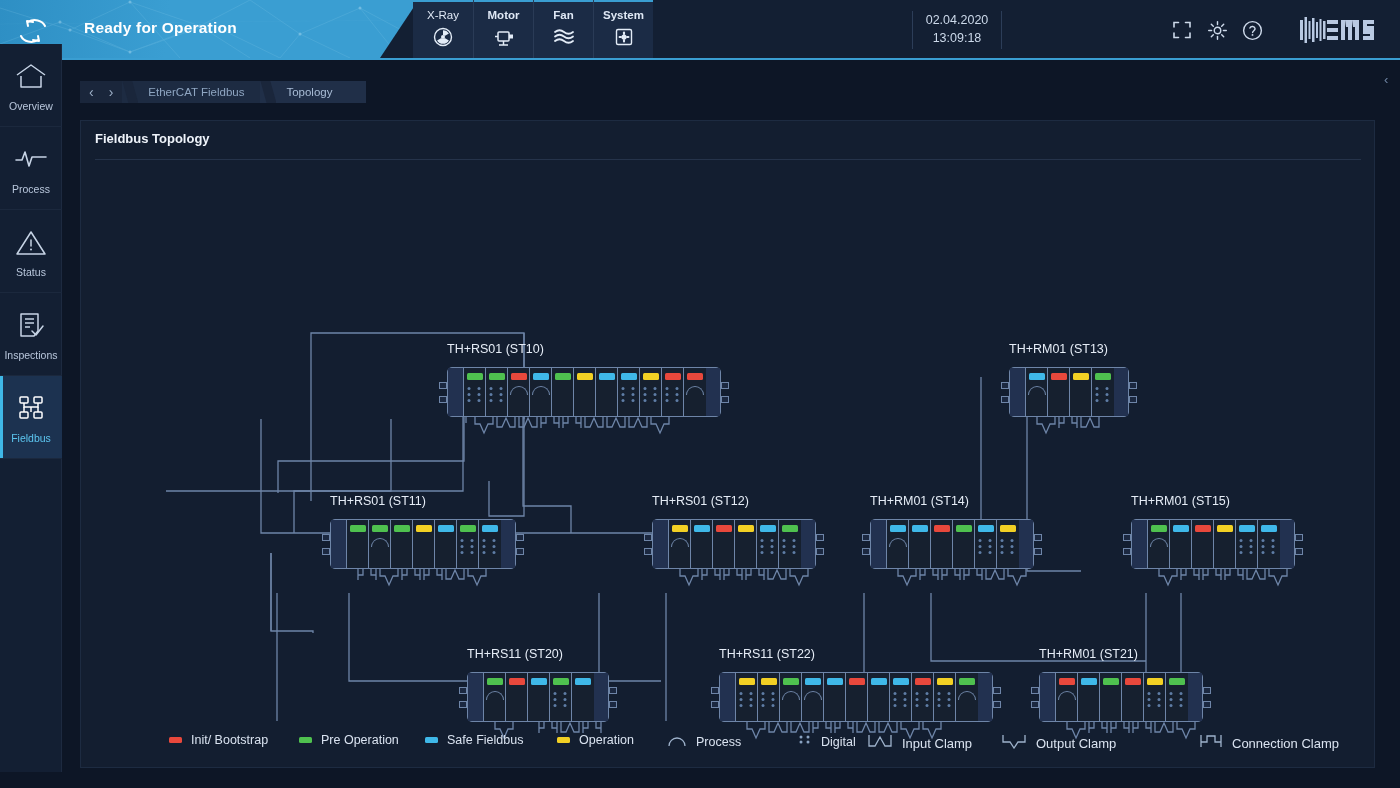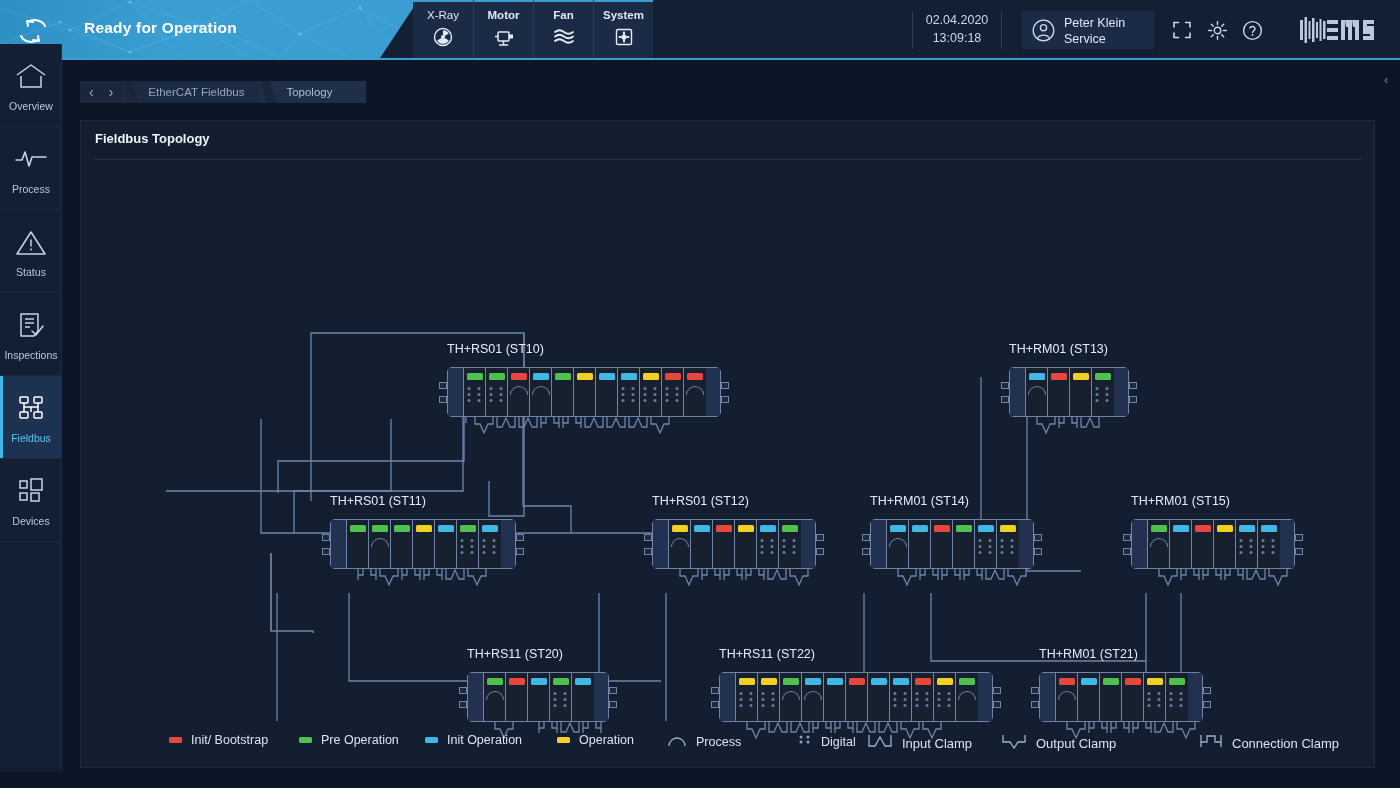--- a/index.html
+++ b/index.html
@@ -288,31 +288,20 @@
         </g>
       </svg>
     </div>
   </div>
 
   <div id="clock">
     <div>02.04.2020</div>
     <div>13:09:18</div>
   </div>
 
-  <div id="userbox">
-    <span id="user-avatar">
-      <svg width="23" height="23" viewBox="0 0 23 23">
-        <circle cx="11.5" cy="11.5" r="10.3" fill="none" stroke="#cdd9ea" stroke-width="1.3"></circle>
-        <circle cx="11.5" cy="8.8" r="3.1" fill="none" stroke="#cdd9ea" stroke-width="1.3"></circle>
-        <path d="M5.6 19.2 a6.4 5 0 0 1 11.8 0" fill="none" stroke="#cdd9ea" stroke-width="1.3"></path>
-      </svg>
-    </span>
-    <span id="user-name">Peter Klein</span>
-    <span id="user-role">Service</span>
-  </div>
 
   <span class="hdr-icon" style="left:1172px">
     <svg width="20" height="20" viewBox="0 0 20 20" fill="none" stroke="#cdd9ea" stroke-width="1.6" stroke-linecap="round">
       <path d="M2 7 V2.5 H6.5"></path>
         <path d="M13.5 2.5 H18 V7"></path>
       <path d="M18 13 V17.5 H13.5"></path>
         <path d="M6.5 17.5 H2 V13"></path>
     </svg>
   </span>
 
@@ -420,31 +409,20 @@
         <rect x="18" y="17" width="8" height="6" rx="1"></rect>
         <path d="M8 8 V12 H22 V8"></path>
           <path d="M15 12 V17"></path>
           <path d="M8 12 V17"></path>
           <path d="M22 12 V17"></path>
       </svg>
     </div>
     <div class="side-label">Fieldbus</div>
   </div>
 
-  <div class="side-item">
-    <div class="side-icon">
-      <svg width="30" height="26" viewBox="0 0 30 26" fill="none" stroke="currentColor" stroke-width="1.5">
-        <rect x="4" y="3" width="7" height="7"></rect>
-        <rect x="15" y="1" width="11" height="11"></rect>
-        <rect x="4" y="15" width="7" height="7"></rect>
-        <rect x="15" y="15" width="8" height="8"></rect>
-      </svg>
-    </div>
-    <div class="side-label">Devices</div>
-  </div>
 </div>
 
 <div id="crumb">
   <div id="crumb-nav">
     <span class="crumb-arrow">‹</span>
     <span class="crumb-div"></span>
     <span class="crumb-arrow">›</span>
   </div>
   <div class="crumb-seg">EtherCAT Fieldbus</div>
   <div class="crumb-seg last">Topology</div>
@@ -1085,21 +1063,21 @@
       <span class="leg-txt">Init/ Bootstrap</span>
     </div>
 
     <div class="leg" style="left:218px">
       <span class="leg-sw" style="background: rgb(79, 193, 79);"></span>
       <span class="leg-txt">Pre Operation</span>
     </div>
 
     <div class="leg" style="left:344px">
       <span class="leg-sw" style="background: rgb(63, 184, 232);"></span>
-      <span class="leg-txt">Init Operation</span>
+      <span class="leg-txt">Safe Fieldbus</span>
     </div>
 
     <div class="leg" style="left:476px">
       <span class="leg-sw" style="background: rgb(242, 208, 36);"></span>
       <span class="leg-txt">Operation</span>
     </div>
 
     <div class="leg" style="left:586px">
       <span>
         <svg width="20" height="11" viewBox="0 0 20 11">

